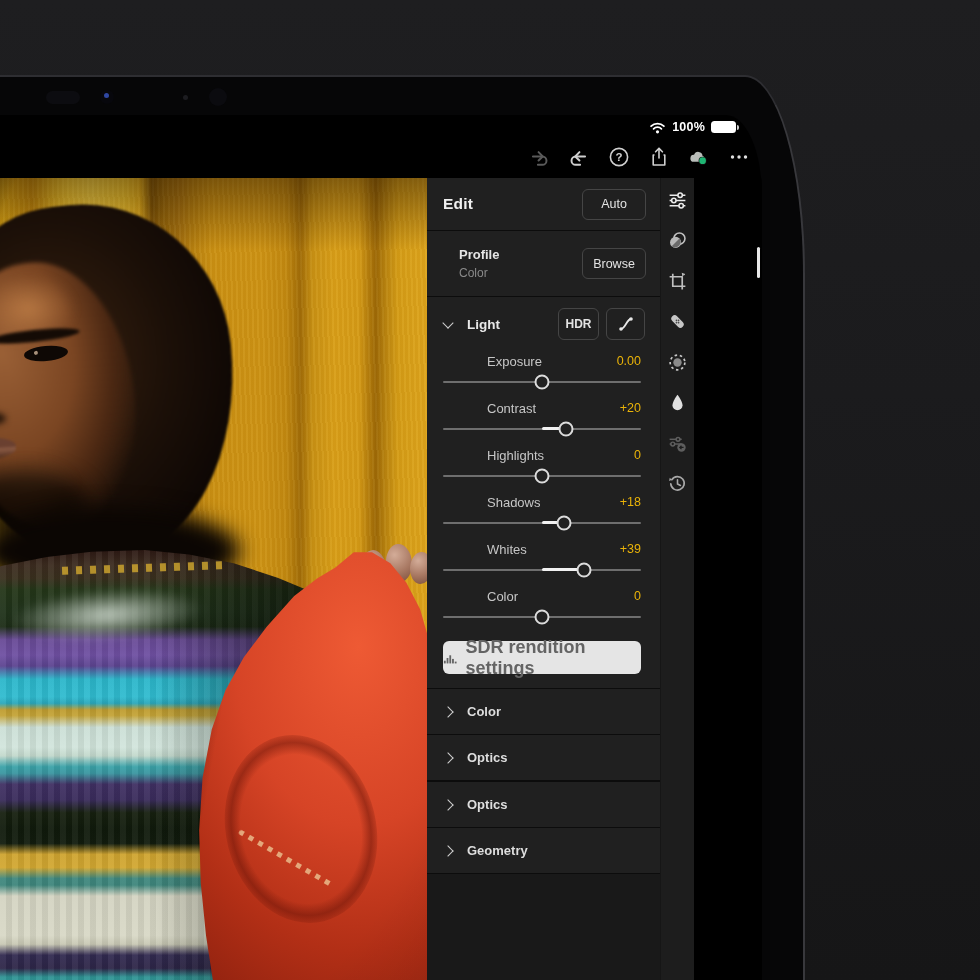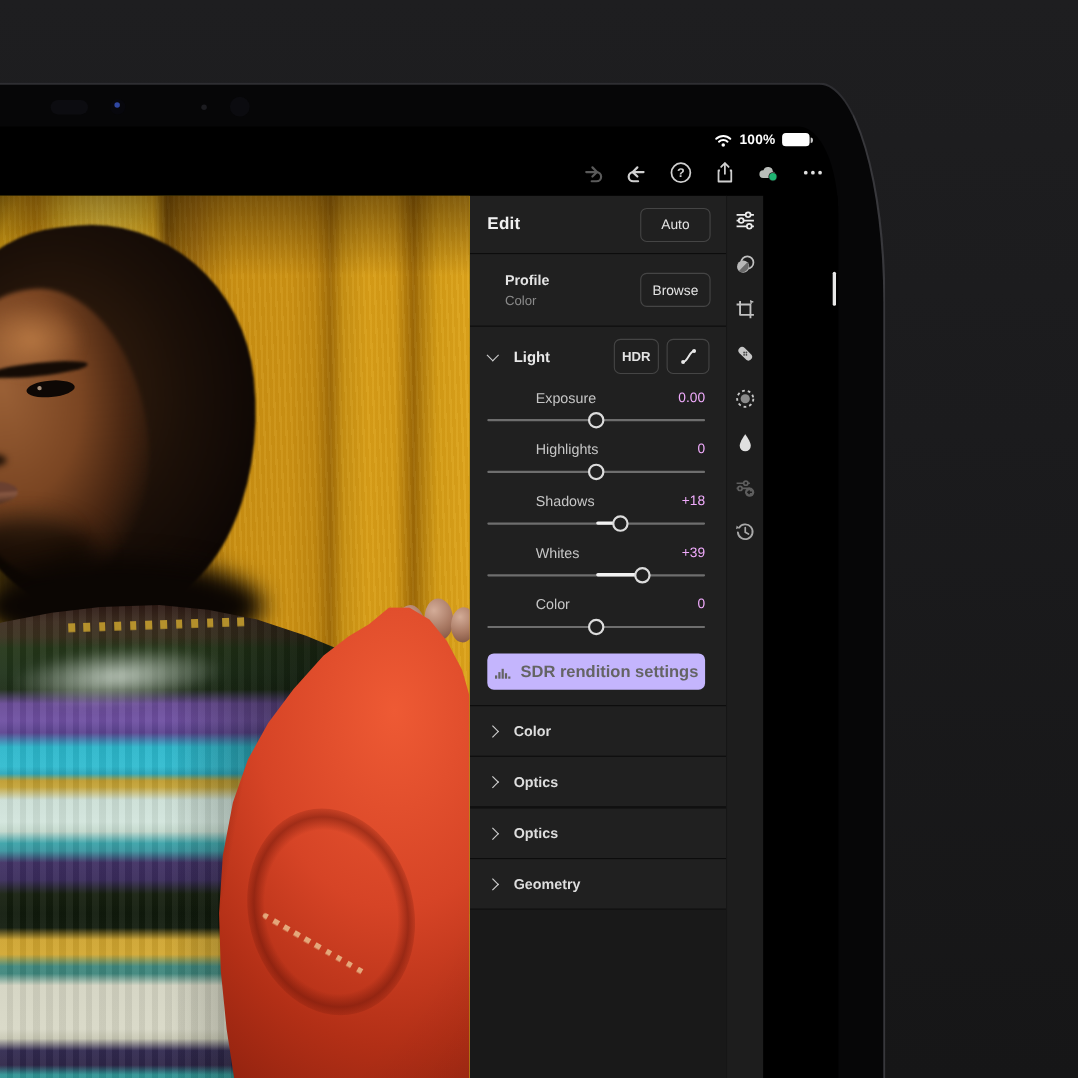--- a/index.html
+++ b/index.html
@@ -112,28 +112,28 @@
   .chev.right{transform:rotate(-45deg);}
   .chev.down{transform:rotate(45deg);margin-top:-3px;}
   .light-header{height:46px;display:flex;align-items:center;padding:4px 15px 0 17px;gap:0;}
   .light-title{font-size:13.5px;font-weight:bold;color:#e8e8e8;margin-left:15px;}
   .mini-btn{height:30px;border:1.5px solid #454545;border-radius:6px;display:flex;align-items:center;justify-content:center;color:#e3e3e3;font-size:12px;font-weight:bold;}
   .hdr{width:39px;margin-right:7px;}
   .curve{width:37px;}
   .srow{padding:0 19px 0 16px;margin-top:7px;height:40px;flex:none;}
   .sl-line{display:flex;align-items:flex-start;height:18px;margin-left:44px;}
   .sl-label{font-size:13px;color:#c6c6c6;}
-  .sl-value{margin-left:auto;font-size:12.5px;color:#f0abfc;}
+  .sl-value{margin-left:auto;font-size:12.5px;color:#eab308;}
   .track-wrap{position:relative;height:20px;}
   .track{position:absolute;left:0;right:0;top:9px;height:1.8px;background:#6e6e6e;border-radius:1px;}
   .fill{position:absolute;top:8.4px;height:3px;background:#f2f2f2;border-radius:2px;}
   .knob{position:absolute;top:10px;width:15px;height:15px;border-radius:50%;background:#212121;
     border:2px solid #dcdcdc;transform:translate(-50%,-50%);box-sizing:border-box;}
-  .sdr-btn{margin:12px 19px 0 16px;height:33px;border-radius:6px;background:#c4b5fd;flex:none;
-    display:flex;align-items:center;justify-content:center;gap:8px;color:#646464;font-size:15px;font-weight:bold;}
+  .sdr-btn{margin:12px 19px 0 16px;height:33px;border-radius:6px;background:#e5e5e5;flex:none;
+    display:flex;align-items:center;justify-content:center;gap:8px;color:#646464;font-size:18px;font-weight:bold;}
   .light-pad{height:14px;flex:none;}
   .secrow{height:45px;flex:none;display:flex;align-items:center;padding:0 14px 0 17px;gap:15px;}
   .sec-label{font-size:13px;font-weight:bold;color:#dedede;}
   .panel-fill{flex:1;background:#191919;}
   
   .rail{width:33px;flex:none;background:#1d1d1d;border-left:1px solid #161616;
     display:flex;flex-direction:column;align-items:center;padding-top:2px;}
   .rtool{width:33px;height:40.5px;display:flex;align-items:center;justify-content:center;}
   .gutter{flex:1;position:relative;background:#000;}
   .active-bar{position:absolute;right:2px;top:69px;width:3.5px;height:31px;background:#e8e8e8;border-radius:2px;}
@@ -267,20 +267,31 @@
             <span class="sl-label">Exposure</span>
             <span class="sl-value">0.00</span>
           </div>
           <div class="track-wrap">
             <div class="track"></div>
 
             <div class="knob" style="left: 50%;"></div>
           </div>
         </div>
 
+        <div class="srow">
+          <div class="sl-line">
+            <span class="sl-label">Contrast</span>
+            <span class="sl-value">+20</span>
+          </div>
+          <div class="track-wrap">
+            <div class="track"></div>
+            <div class="fill" style="left: 50%; width: 12%;"></div>
+            <div class="knob" style="left: 62%;"></div>
+          </div>
+        </div>
 
         <div class="srow">
           <div class="sl-line">
             <span class="sl-label">Highlights</span>
             <span class="sl-value">0</span>
           </div>
           <div class="track-wrap">
             <div class="track"></div>
 
             <div class="knob" style="left: 50%;"></div>

